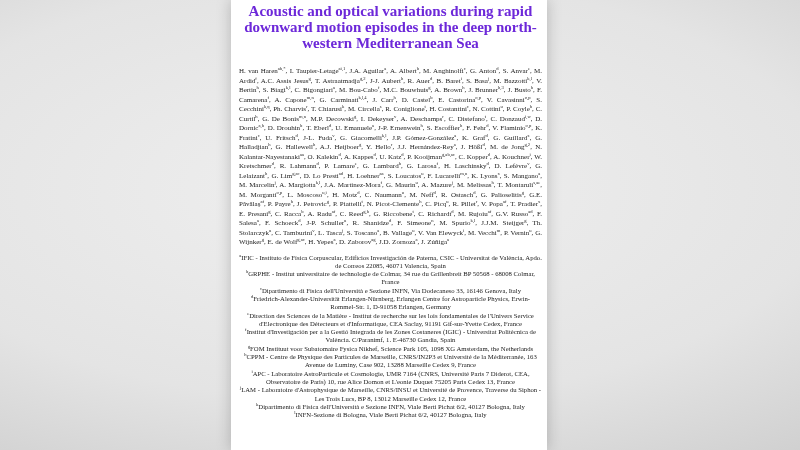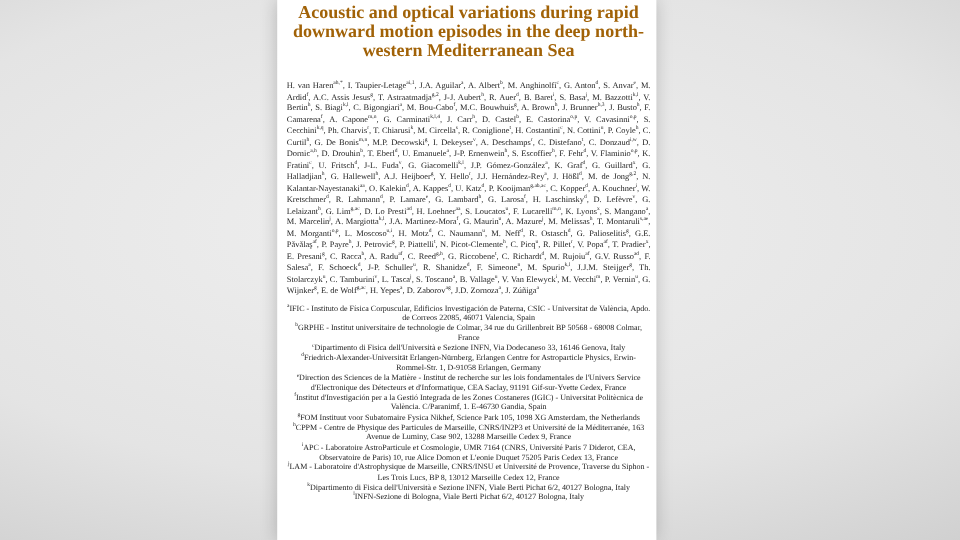--- a/index.html
+++ b/index.html
@@ -18,21 +18,21 @@
     box-sizing:border-box;
     padding:2px 5px 0 8px;
     overflow:hidden;
     color:#1c1c1c;
   }
   .title {
     margin:0; padding:1px 4px 0 4px;
     font-weight:bold;
     font-size:15px; line-height:16px;
     text-align:center;
-    color:#a16207;
+    color:#6d28d9;
   }
   .authors {
     margin:16px 0 0 0;
     font-size:7px; line-height:9.5px;
     text-align:justify;
     color:#222;
   }
   .authors sup, .affil sup {
     font-size:4.6px; line-height:0; vertical-align:super;
   }

